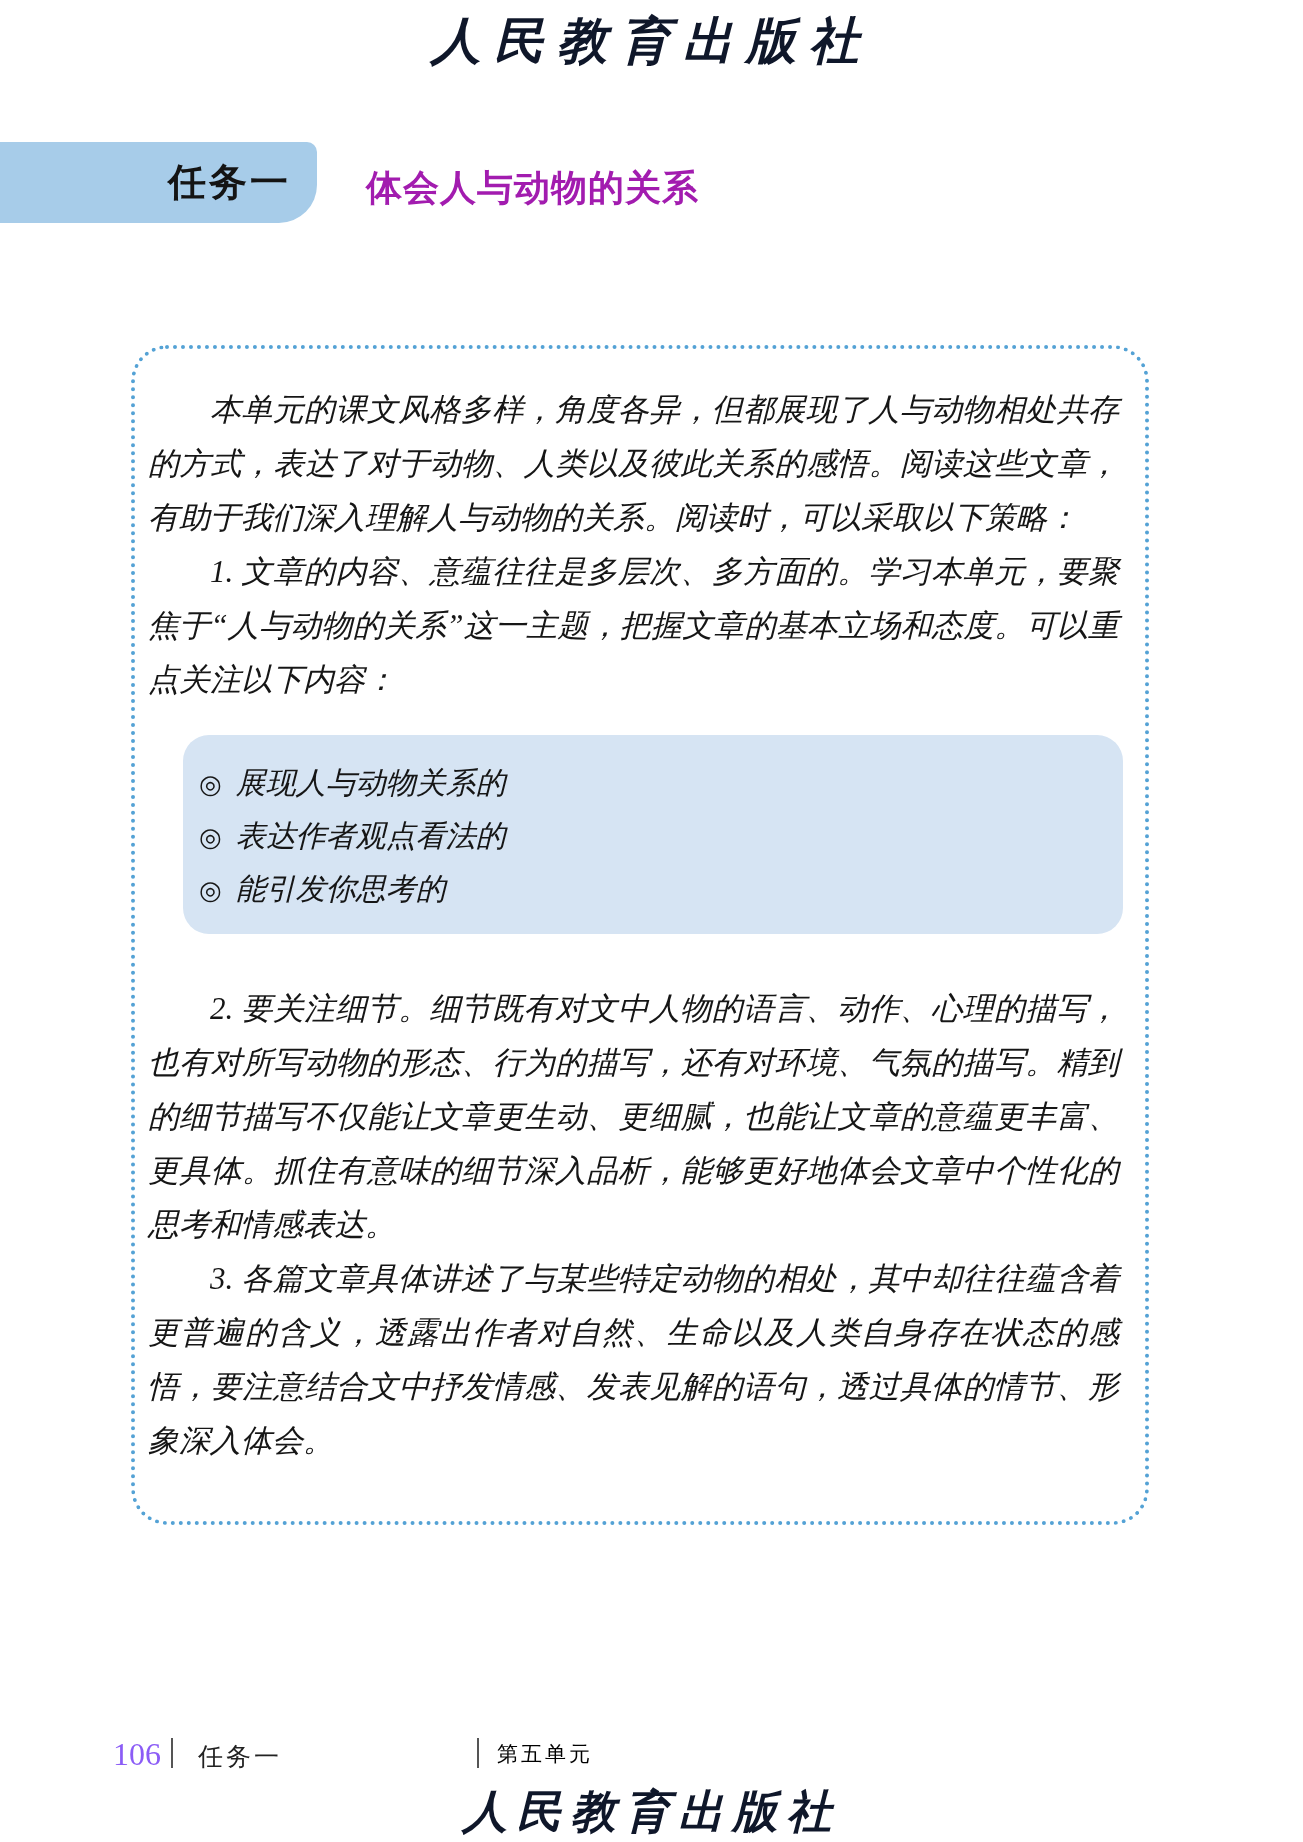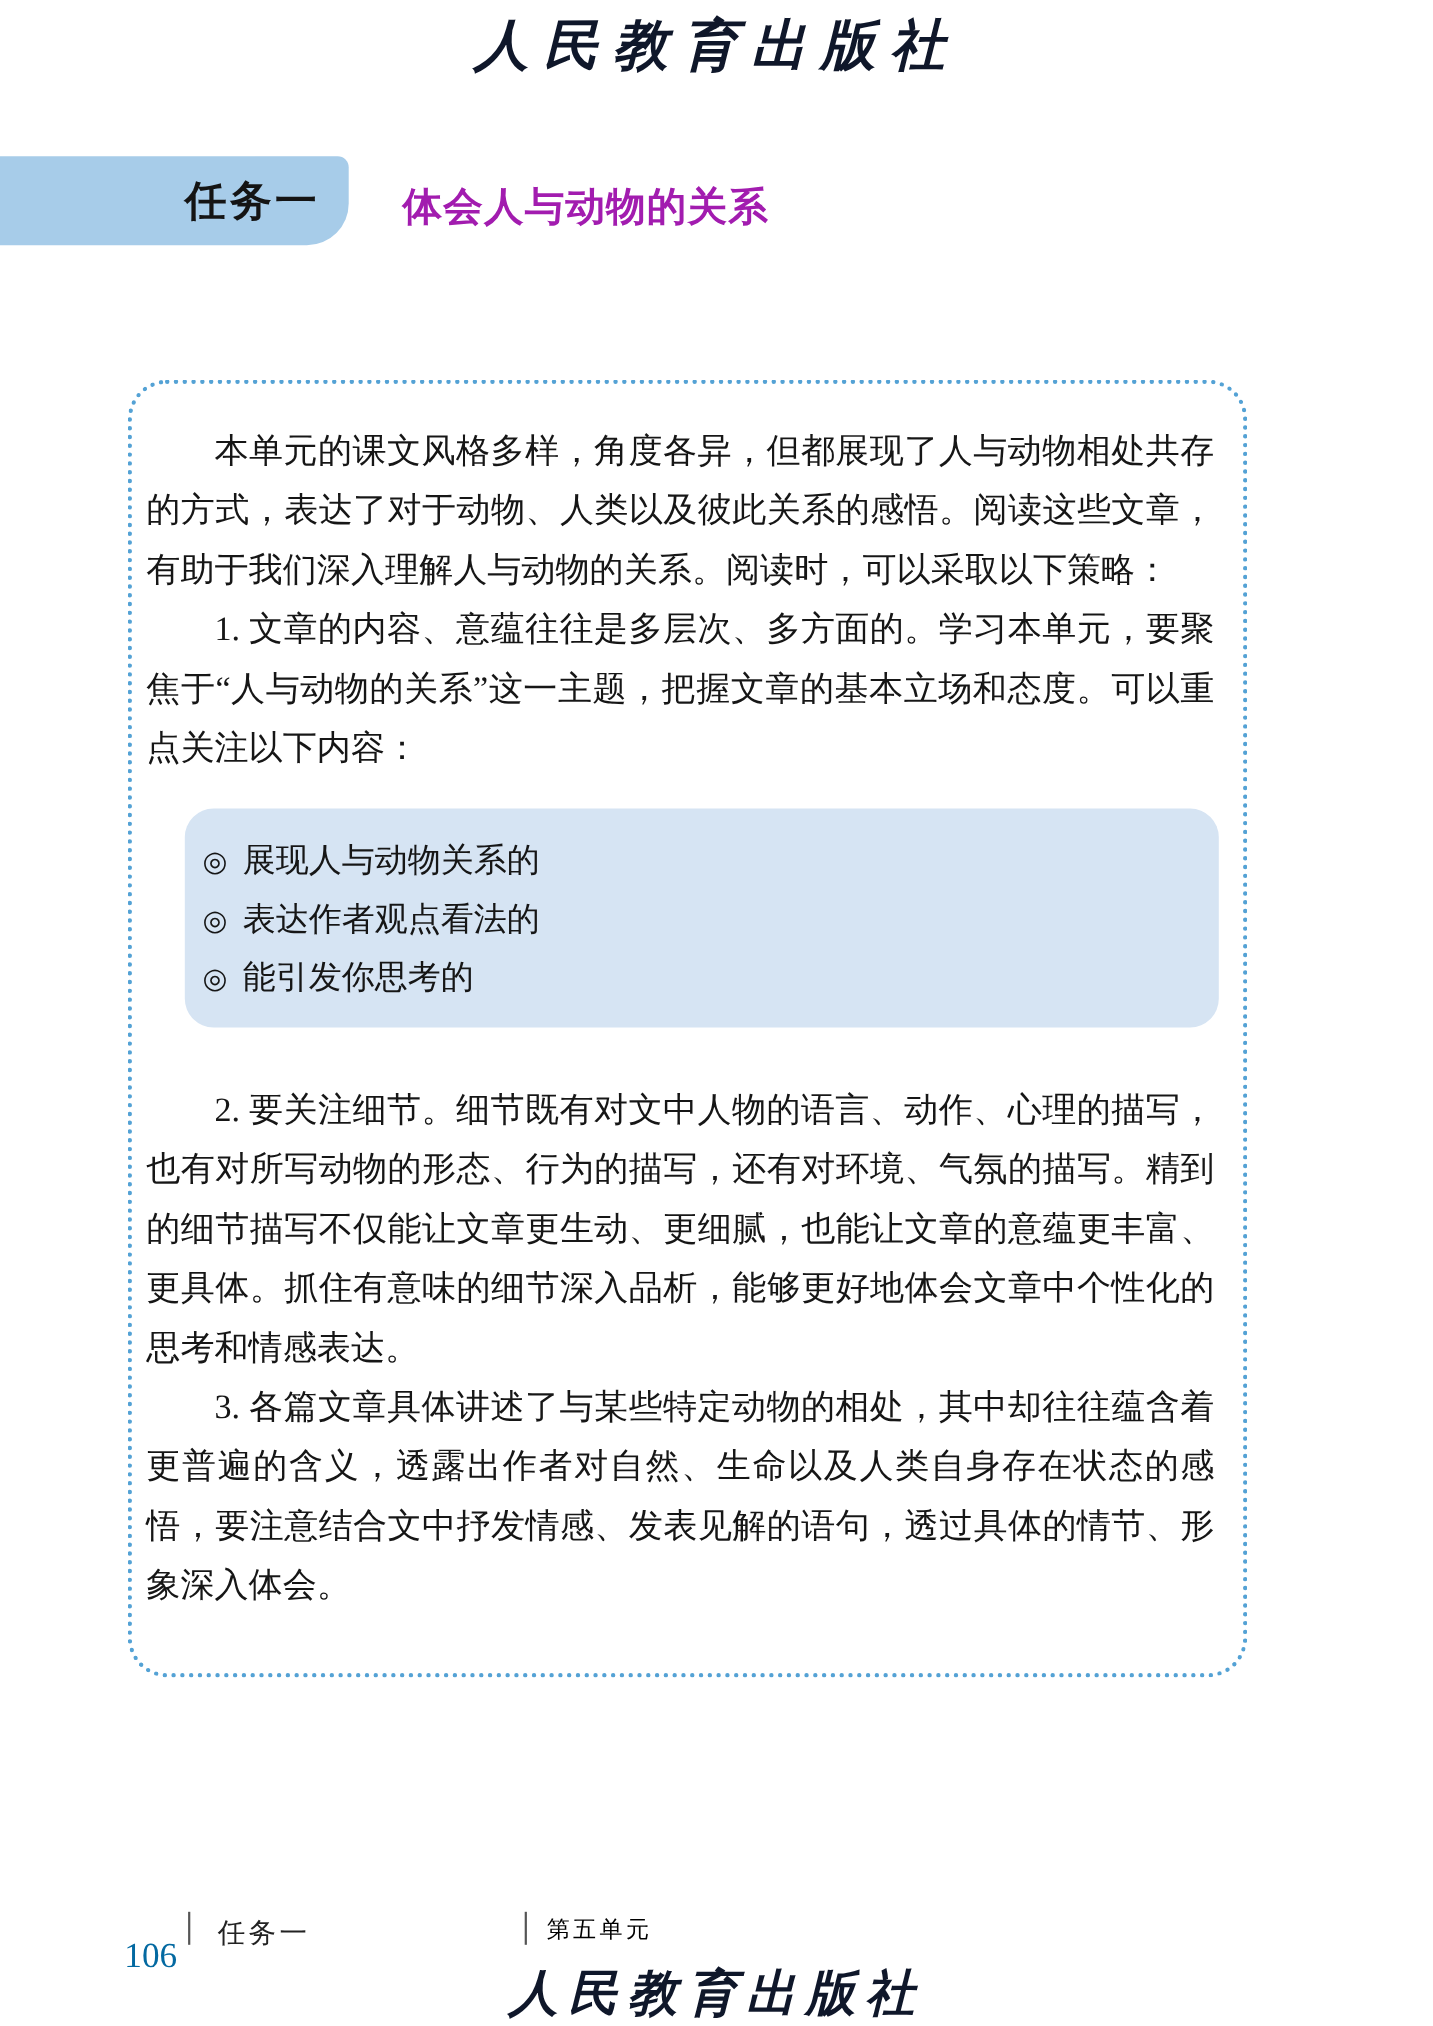--- a/index.html
+++ b/index.html
@@ -37,25 +37,26 @@
     font-size: 38px; font-weight: 600; color: #141414; letter-spacing: 3px;
   }
   .page-title {
     position: absolute; left: 366px; top: 164px;
     font-size: 36px; font-weight: 600; color: #a21caf; letter-spacing: 1px;
     white-space: nowrap;
   }
 
   
   .content-box {
-    position: absolute; left: 116px; top: 345px;
+    position: absolute; left: 131px; top: 345px;
     width: 1018px; height: 1180px;
     border: 4px dotted #54a2d5;
     border-radius: 36px;
     padding: 34px 26px 0 13px;
+    font-style: italic;
   }
   .content-box p {
     font-size: 31px;
     line-height: 54px;
     text-indent: 2em;
     text-align: justify;
     text-justify: inter-ideograph;
     color: #161616;
   }
 
@@ -79,21 +80,21 @@
     color: #161616;
   }
 
   
   .footer {
     position: absolute; left: 0; top: 1732px;
     width: 100%; height: 42px;
   }
   .footer .page-number {
     position: absolute; left: 113px; top: 4px;
-    font-size: 32px; color: #0369a1; margin-top: 23px;
+    font-size: 32px; color: #8b5cf6;
   }
   .footer .divider {
     position: absolute; top: 6px;
     width: 2px; height: 30px; background: #555;
   }
   .footer .divider.d1 { left: 171px; }
   .footer .divider.d2 { left: 477px; }
   .footer .section-label {
     position: absolute; left: 198px; top: 8px;
     font-size: 25px; color: #222; letter-spacing: 3px;

